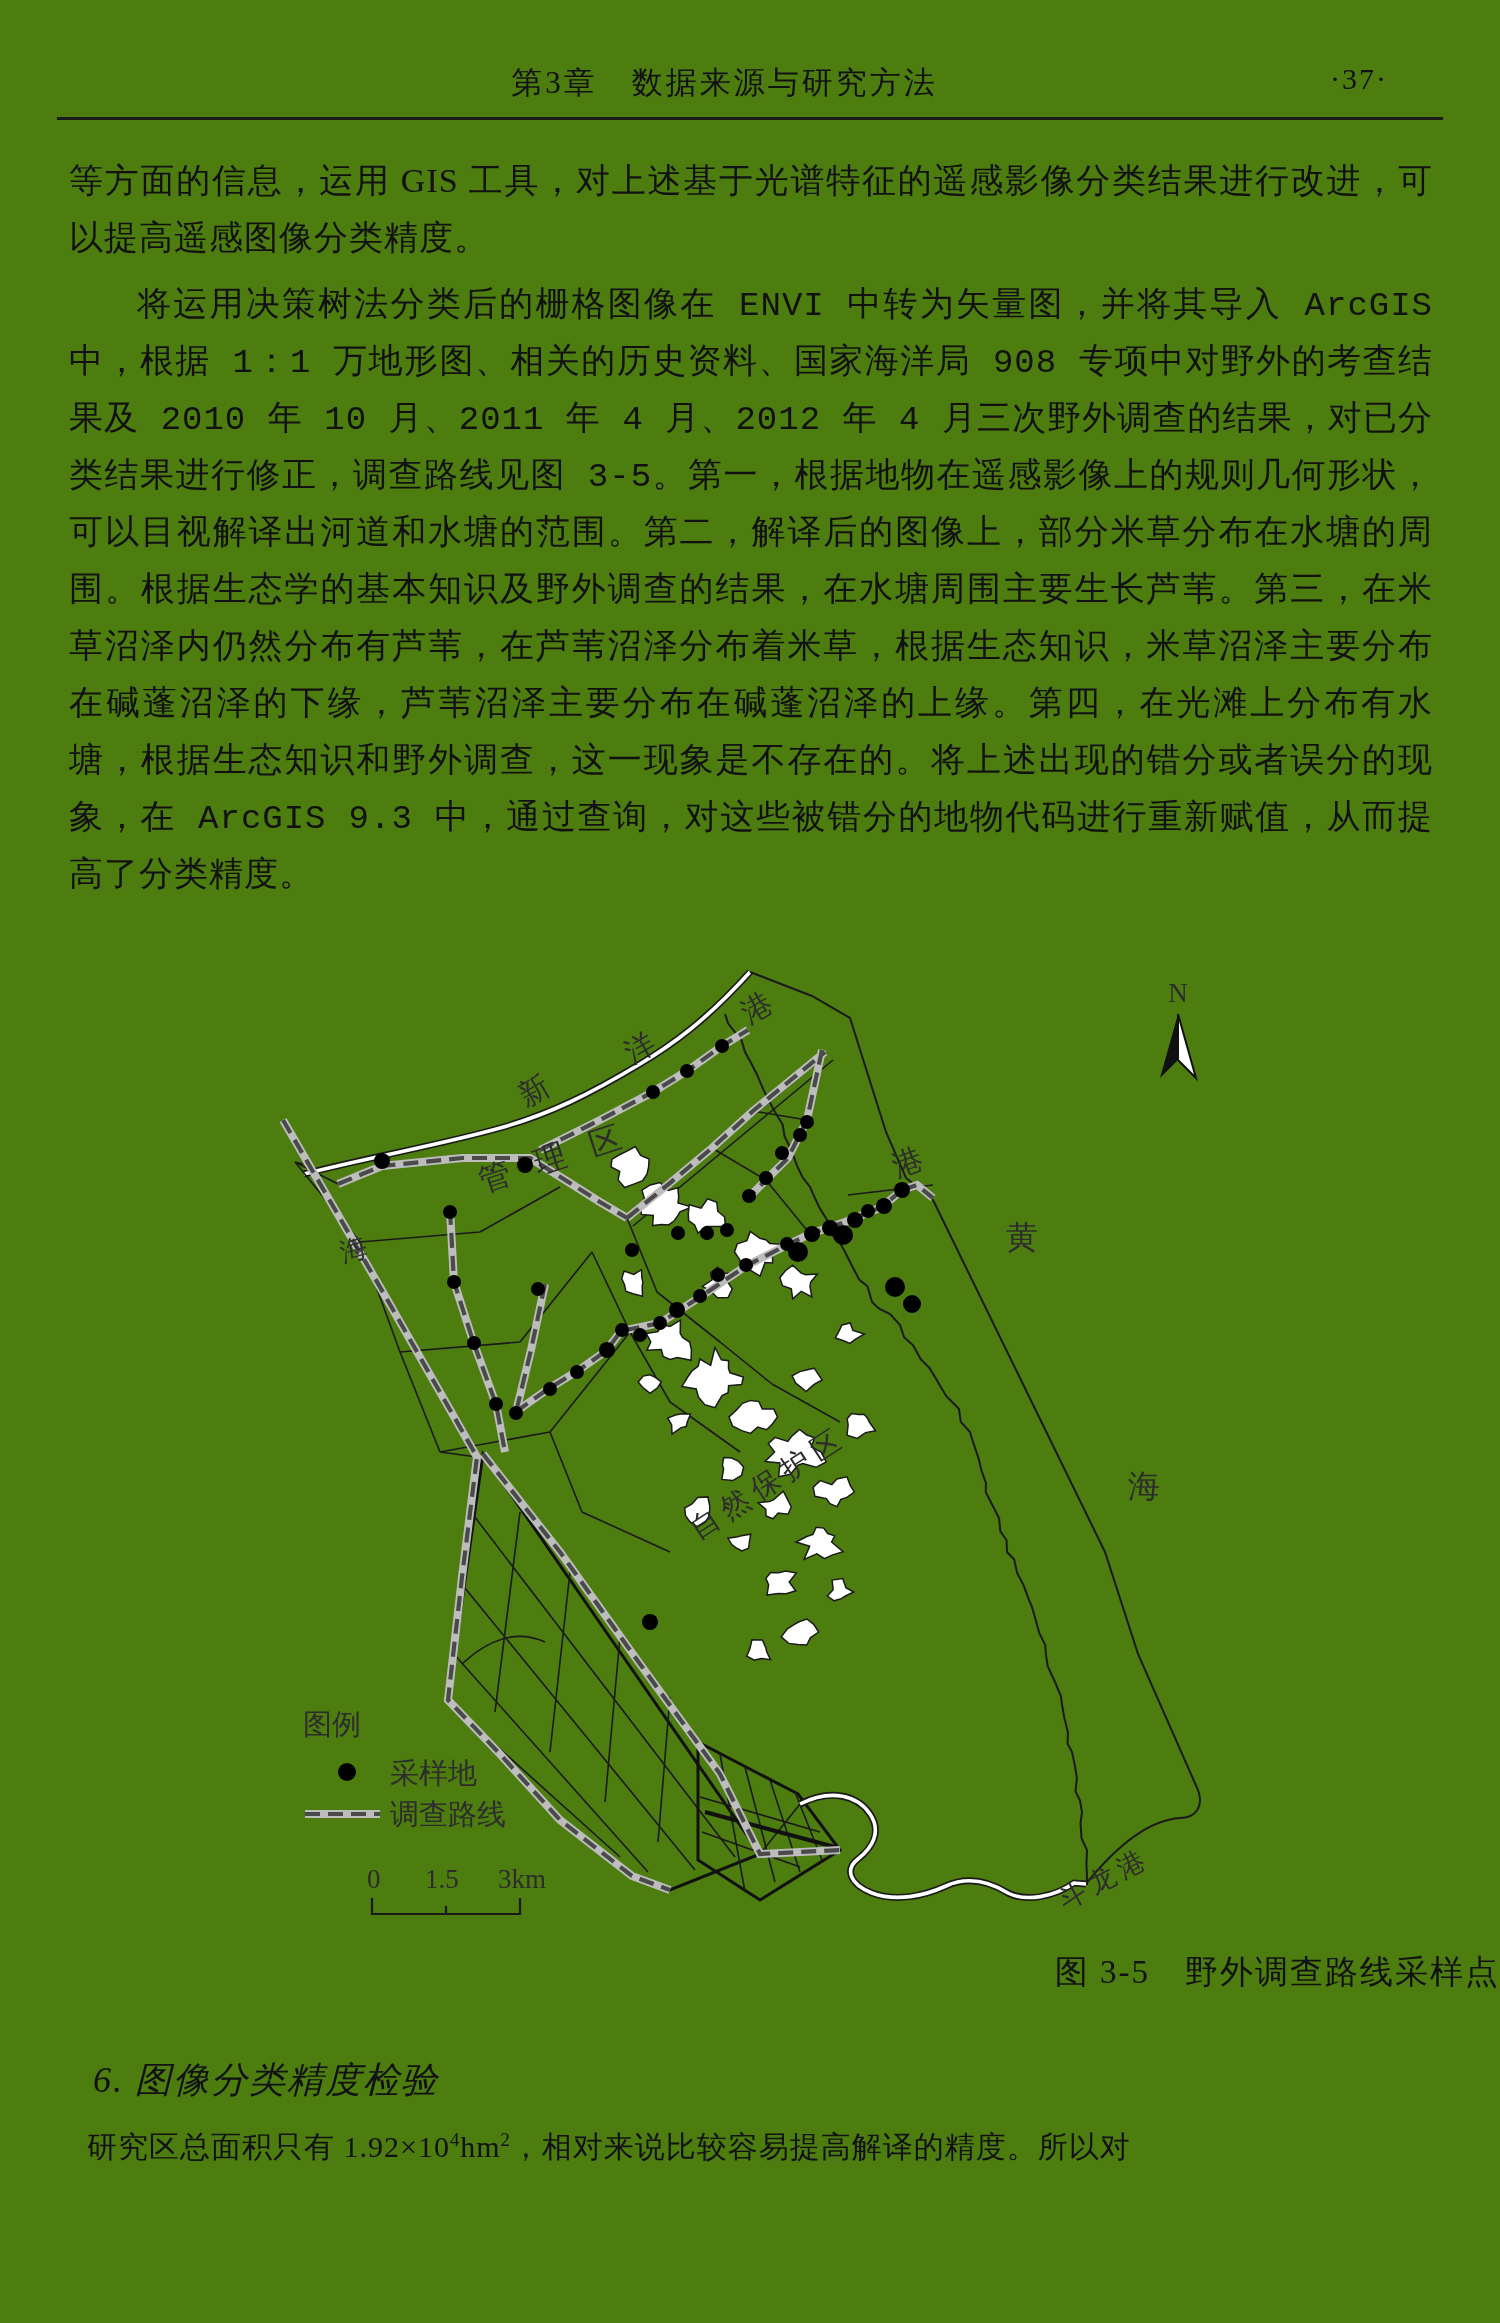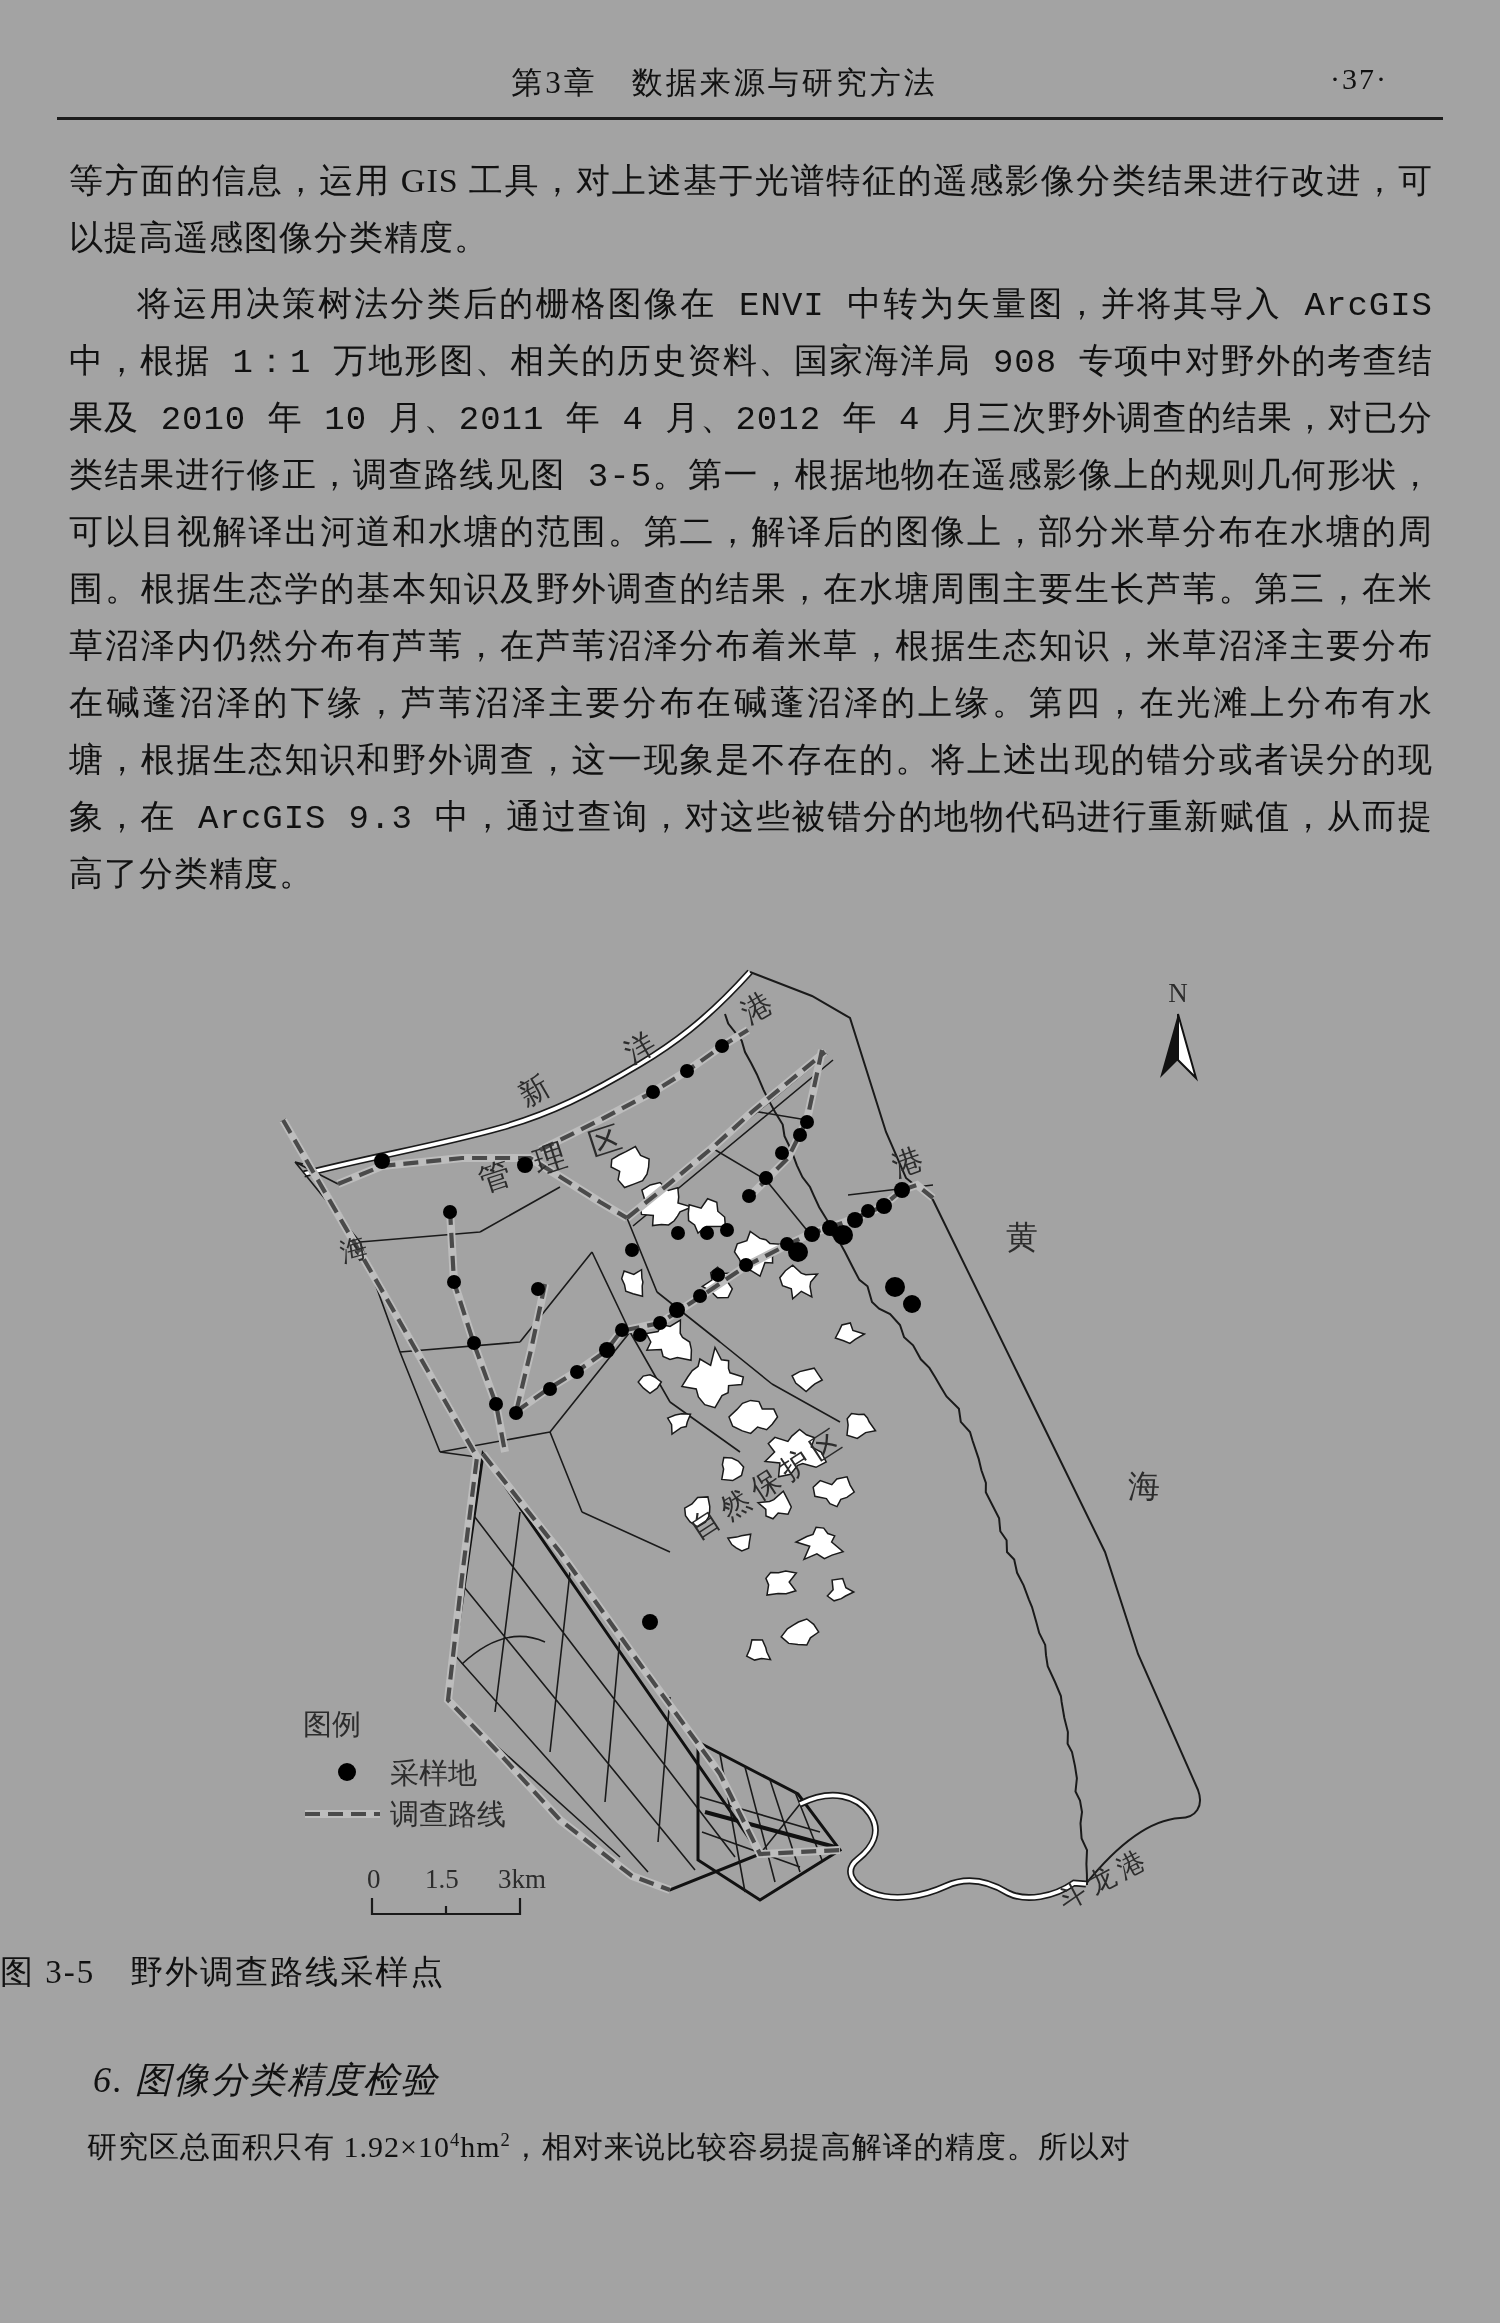--- a/index.html
+++ b/index.html
@@ -1,30 +1,30 @@
 <!DOCTYPE html>
 <html><head>
 <meta charset="utf-8">
 <style>
   html,body{margin:0;padding:0;background:#fff;}
   .page{
-    position:relative;width:1500px;height:2323px;background:#a3a3a3;color:#111;
+    position:relative;width:1500px;height:2323px;background:#4d7c0f;color:#111;
     font-family:"Liberation Serif","DejaVu Serif",serif;overflow:hidden;
   }
   .hdr-title{position:absolute;top:62px;left:50%;transform:translateX(-56%);
     font-size:31px;letter-spacing:3px;white-space:nowrap;}
   .hdr-page{position:absolute;top:62px;right:112px;font-size:30px;letter-spacing:2px;}
   .hdr-rule{position:absolute;top:117px;left:57px;width:1386px;height:3px;background:#1c1c1c;}
   .bodytext{position:absolute;top:140px;left:57px;width:1388px;
     font-size:34px;line-height:57px;text-align:justify;letter-spacing:1px;}
   .bodytext p{margin:12px;}
   .p-cont{text-indent:0;}
   .p-ind{text-indent:2em;font-family:Liberation Mono, monospace;}
   .figure{position:absolute;top:952px;left:200px;width:1060px;height:1000px;}
-  .figcap{position:absolute;top:1950px;left:0;width:100%;text-align:left;
+  .figcap{position:absolute;top:1950px;left:0;width:100%;text-align:right;
     font-size:33px;letter-spacing:2px;}
   .sechead{position:absolute;top:2056px;left:57px;font-size:36px;font-style:italic;
     padding-left:1em;letter-spacing:2px;}
   .body2{position:absolute;top:2118px;left:57px;width:1388px;font-size:30px;
     line-height:57px;text-align:justify;letter-spacing:1px;text-indent:1em;}
   .body2 sup{font-size:0.62em;line-height:0;}
   
   .mline{stroke:#1a1a1a;stroke-width:2;fill:none;}
   .thin{stroke:#1a1a1a;stroke-width:1.6;fill:none;}
   .thick{stroke:#111;stroke-width:3;fill:none;}

